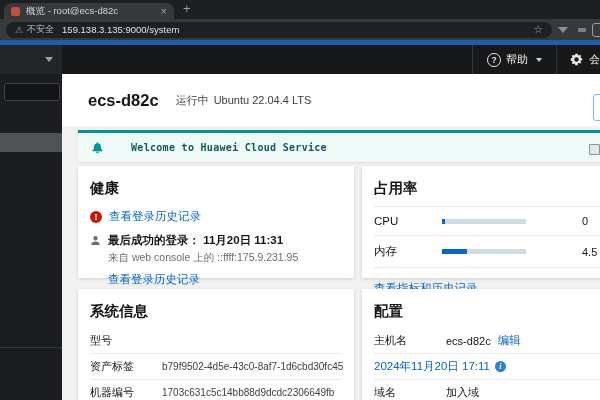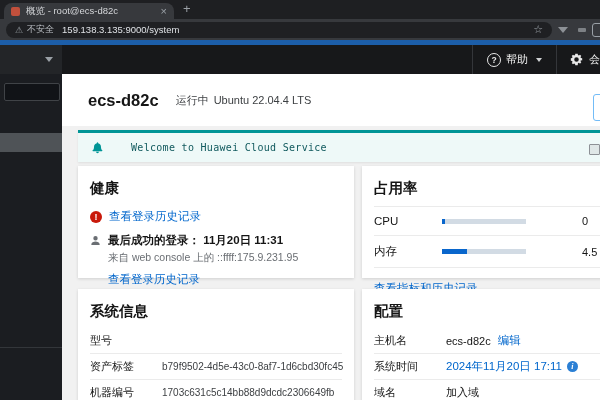--- a/index.html
+++ b/index.html
@@ -51,21 +51,21 @@
   .host-state{margin-left:17px;font-size:11px;color:#3c3f42}
   .host-os{margin-left:5px;font-size:11px;color:#3c3f42}
   .partial-btn{position:absolute;left:593px;top:94px;width:14px;height:25px;background:#fff;
                border:1px solid #73bcf7;border-radius:3px}
   
   .banner{position:absolute;left:78px;top:130px;width:560px;height:32px;background:#eef9f8;
           border-top:3px solid #009596;box-sizing:border-box;box-shadow:0 1px 2px rgba(0,0,0,.08);
           display:flex;align-items:center}
   .bell{width:13px;height:13px;fill:#009596;margin-left:13px}
   .banner-text{margin-left:27px;font-family:"DejaVu Sans Mono","Liberation Mono",monospace;
-               font-size:10px;font-weight:normal;color:#115a5e;letter-spacing:.3px}
+               font-size:10px;font-weight:bold;color:#115a5e;letter-spacing:.3px}
   .banner-ic{position:absolute;left:511px;top:11px;width:9px;height:9px;border:1.3px solid #8d9196;border-radius:1px;background:#dfe7e7}
   
   .card{position:absolute;background:#fff;box-shadow:0 1px 3px rgba(0,0,0,.14);
         padding:13px 12px;box-sizing:border-box}
   .card-title{font-size:14.5px;font-weight:bold;color:#151515}
   #card-health{left:78px;top:166px;width:276px;height:112px}
   #card-usage{left:362px;top:166px;width:276px;height:112px}
   #card-sysinfo{left:78px;top:289px;width:276px;height:150px}
   #card-config{left:362px;top:289px;width:276px;height:150px}
   .h-row1{margin-top:11px;display:flex;align-items:center;gap:7px}
@@ -221,21 +221,20 @@
 
 <div class="card" id="card-config">
   <div class="card-title">配置</div>
   <div class="kv-rows">
     <div class="kv">
       <span class="k">主机名</span>
       <span class="v11">ecs-d82c</span>
       <a class="lnk edit-lnk">编辑</a>
     </div>
     <div class="kv">
-      <span class="k">系统时间</span>
       <a class="lnk">2024年11月20日 17:11</a>
       <span class="info-ic">i</span>
     </div>
     <div class="kv">
       <span class="k">域名</span>
       <span class="v11">加入域</span>
     </div>
 
   </div>
 </div>

